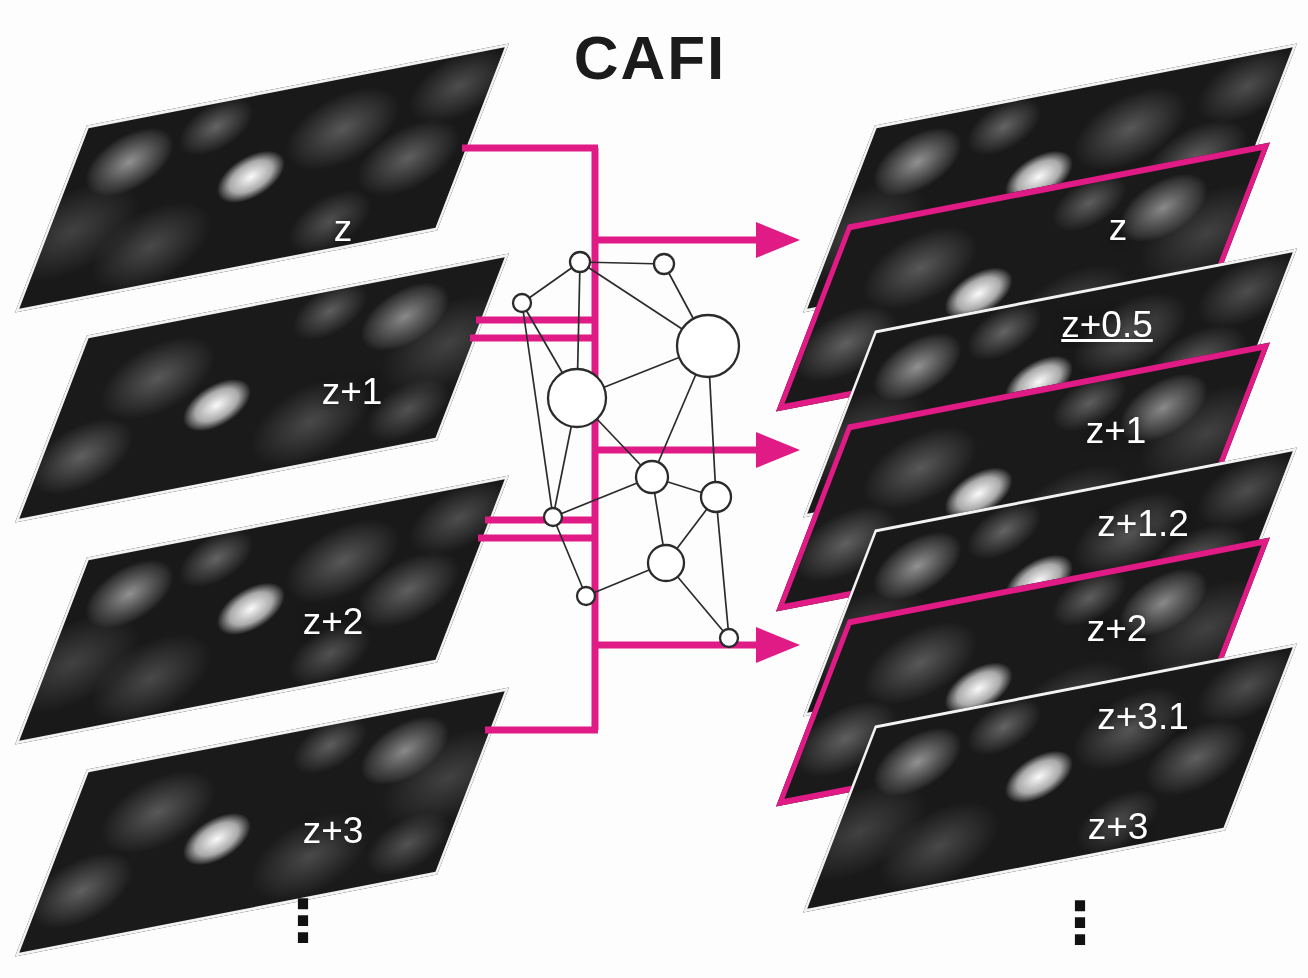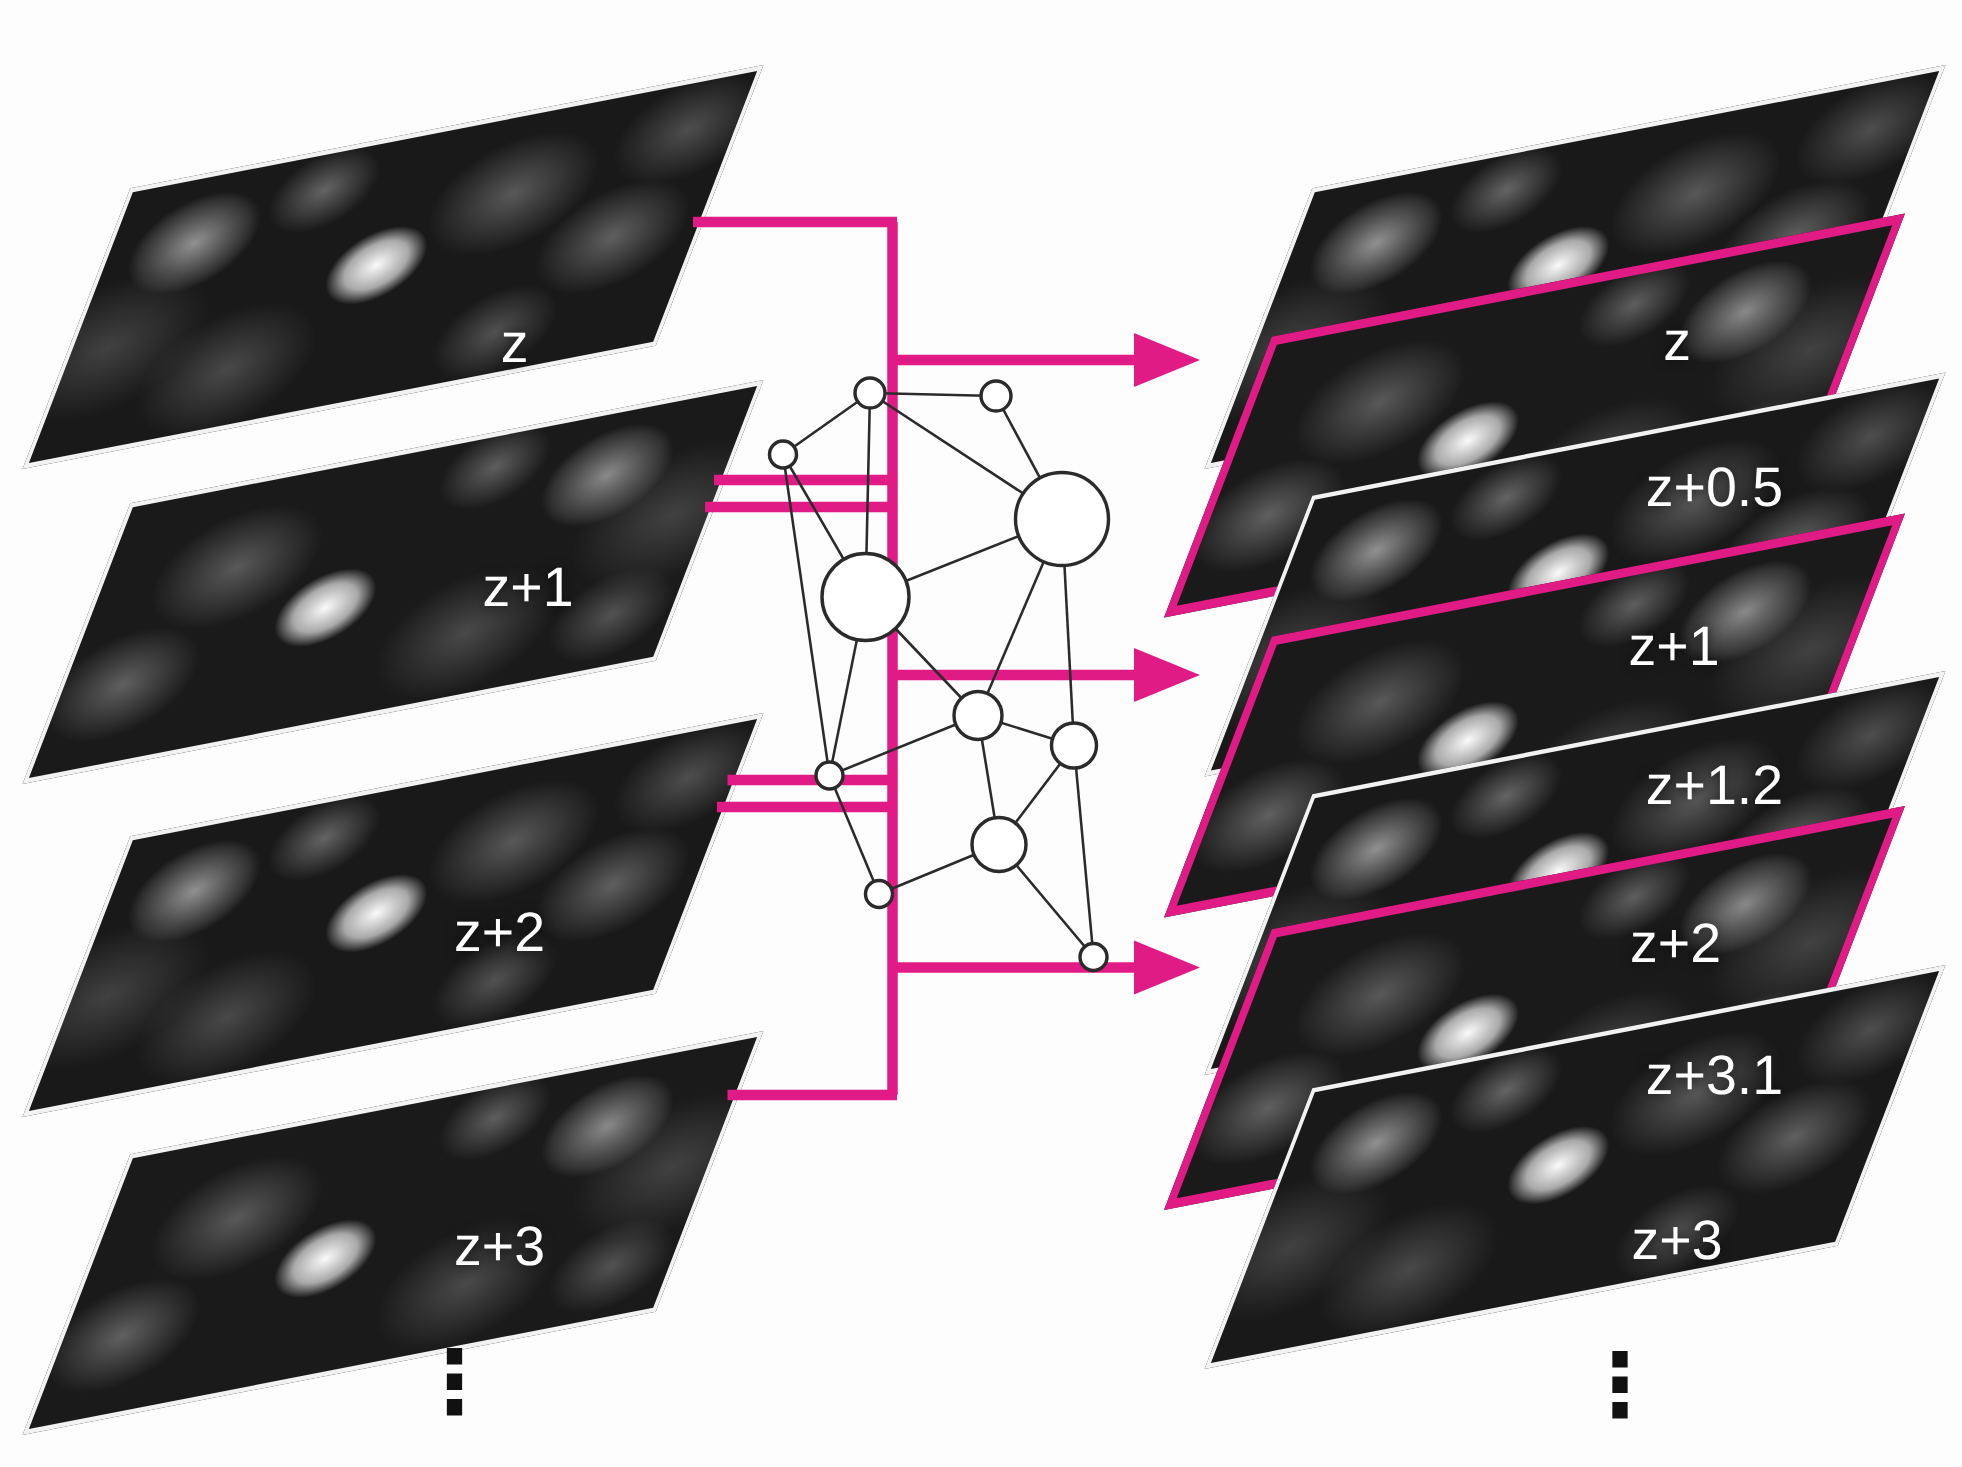--- a/index.html
+++ b/index.html
@@ -99,20 +99,21 @@
   .mg-line { stroke: var(--magenta); stroke-width: 7; fill: none; }
   .mg-fill { fill: var(--magenta); stroke: none; }
   .net-edge { stroke: #2b2b2b; stroke-width: 1.7; }
   .net-node { fill: #ffffff; stroke: #2b2b2b; stroke-width: 2.3; }
 </style>
 </head>
 <body>
 
 <div class="canvas">
 
+  <h1 class="title">CAFI</h1>
 
   <div class="slice micro" style="left:47px; top:93px;  z-index:1;"></div>
   <div class="slice micro v2" style="left:47px; top:303px; z-index:2;"></div>
   <div class="slice micro" style="left:47px; top:525px; z-index:3;"></div>
   <div class="slice micro v2" style="left:47px; top:737px; z-index:4;"></div>
 
   <div class="slice micro" style="left:835px; top:93px;  z-index:5;"></div>
   <div class="slice micro v2 interp" style="left:808px; top:192px; z-index:6;"></div>
   <div class="slice micro" style="left:835px; top:298px; z-index:7;"></div>
   <div class="slice micro v2 interp" style="left:808px; top:392px; z-index:8;"></div>
@@ -177,21 +178,21 @@
       <circle class="net-node" cx="729" cy="638" r="9"></circle>
     </g>
   </svg>
 
   <div class="lbl" style="left:343px;  top:229px;">z</div>
   <div class="lbl" style="left:352px;  top:392px;">z+1</div>
   <div class="lbl" style="left:333px;  top:622px;">z+2</div>
   <div class="lbl" style="left:333px;  top:831px;">z+3</div>
 
   <div class="lbl" style="left:1118px; top:228px;">z</div>
-  <div class="lbl" style="left:1143px; top:325px;">z+0.5</div>
+  <div class="lbl" style="left:1107px; top:325px;text-decoration:underline;">z+0.5</div>
   <div class="lbl" style="left:1116px; top:431px;">z+1</div>
   <div class="lbl" style="left:1143px; top:524px;">z+1.2</div>
   <div class="lbl" style="left:1117px; top:629px;">z+2</div>
   <div class="lbl" style="left:1143px; top:717px;">z+3.1</div>
   <div class="lbl" style="left:1118px; top:827px;">z+3</div>
 
   <div class="dots" style="left:303px;  top:898px;">⋮</div>
   <div class="dots" style="left:1080px; top:900px;">⋮</div>
 
 </div>

